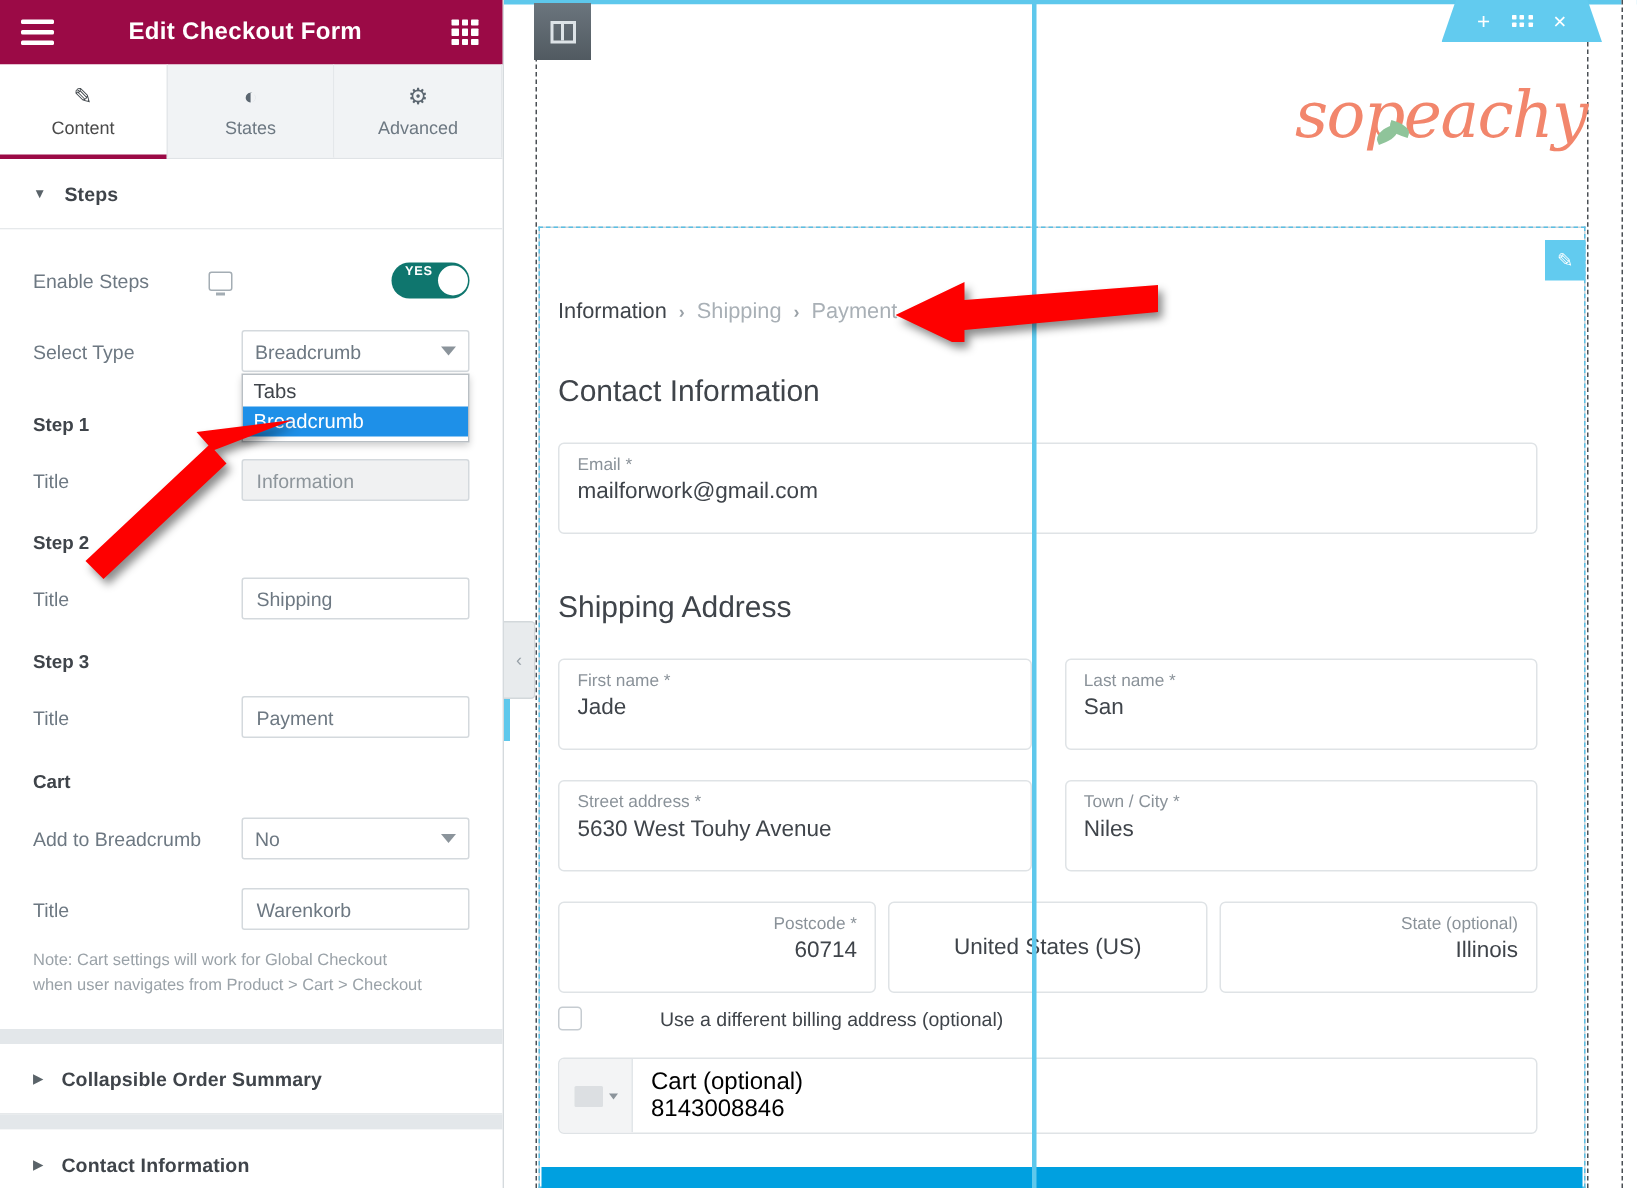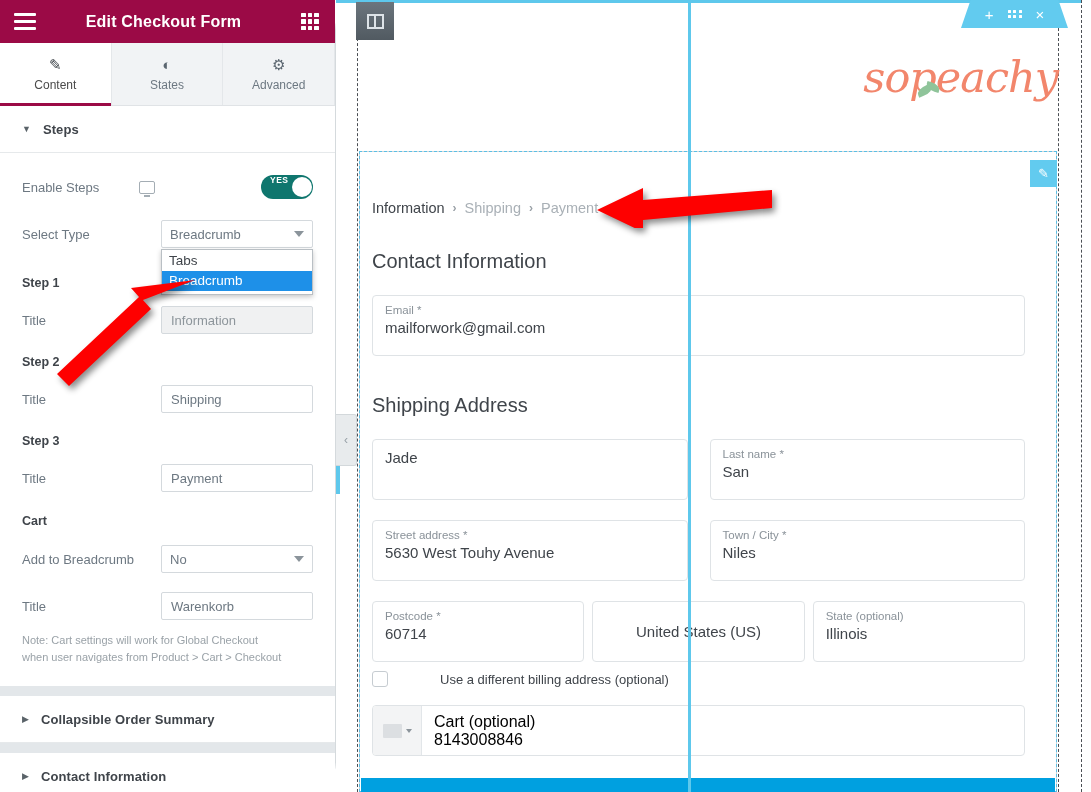--- a/index.html
+++ b/index.html
@@ -9,21 +9,21 @@
     background: #fff; overflow: hidden;
   }
   .app { position: relative; width: 1091px; height: 792px; display: flex; }
 
   
   .panel {
     width: 336px; height: 792px;
     background: #f1f3f5;
     border-right: 1px solid #d5dadd;
     position: relative; z-index: 5;
-    display: flex; flex-direction: column; border-radius: 30px;
+    display: flex; flex-direction: column;
   }
   .panel-header {
     height: 43px; background: #9b0a46;
     display: flex; align-items: center; position: relative;
     flex: none;
   }
   .hamburger { width: 22px; margin-left: 14px; display:flex; flex-direction:column; gap:4px; cursor:pointer;}
   .hamburger i { display:block; height: 3px; background:#fff; border-radius:1px; }
   .panel-title {
     flex: 1; text-align: center; color: #fff;
@@ -150,21 +150,21 @@
   .fld{
     border:1px solid #dfe3e6;border-radius:4px;height:61px;
     padding:7px 12px 0 12px;position:relative;background:#fff;
   }
   .fld .lb{font-size:11.5px;color:#8a9299;line-height:14px;}
   .fld .vl{font-size:15px;color:#3f444a;line-height:21px;}
   .fld.center{display:flex;align-items:center;justify-content:center;padding-top:0;}
   .fld.center .vl{font-size:15px;}
 
   .grid2{display:grid;grid-template-columns:1fr 1fr;gap:22px;margin-bottom:20px;}
-  .grid3{display:grid;grid-template-columns:1fr 1fr 1fr;gap:8px;}
+  .grid3{display:grid;grid-template-columns:1fr 1fr 1fr;gap:8px;text-align:right;}
   .full{margin-bottom:20px;}
 
   .checkrow{display:flex;align-items:center;gap:14px;margin:9px 0 18px 0;}
   .cbox{width:16px;height:16px;border:1px solid #c6ccd1;border-radius:3px;background:#fff;cursor:pointer;flex:none;}
   .checkrow .txt{font-size:13px;color:#3f444a;margin-left:38px;}
 
   .phone-fld{display:flex;border:1px solid #dfe3e6;border-radius:4px;height:51px;overflow:hidden;}
   .phone-sel{width:49px;background:#f3f4f5;border-right:1px solid #e2e6e9;display:flex;align-items:center;justify-content:center;gap:4px;cursor:pointer;}
   .flagbox{width:19px;height:14px;background:#dcdfe2;border-radius:1px;}
   .mini-caret{width:0;height:0;border-left:3.5px solid transparent;border-right:3.5px solid transparent;border-top:4.5px solid #8b949b;}
@@ -369,20 +369,21 @@
 
           <div class="fld full">
             <div class="lb">Email *</div>
             <div class="vl">mailforwork@gmail.com</div>
           </div>
 
           <h2 class="sec-title two">Shipping Address</h2>
 
           <div class="grid2">
             <div class="fld">
+              <div class="lb">First name *</div>
               <div class="vl">Jade</div>
             </div>
             <div class="fld">
               <div class="lb">Last name *</div>
               <div class="vl">San</div>
             </div>
           </div>
 
           <div class="grid2">
             <div class="fld">

